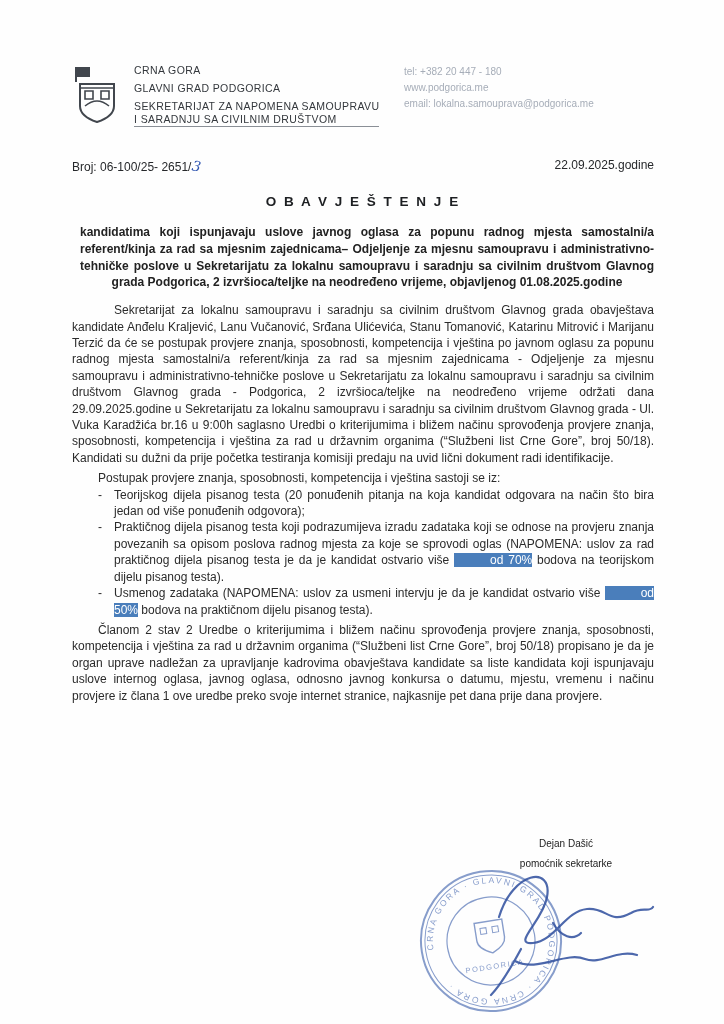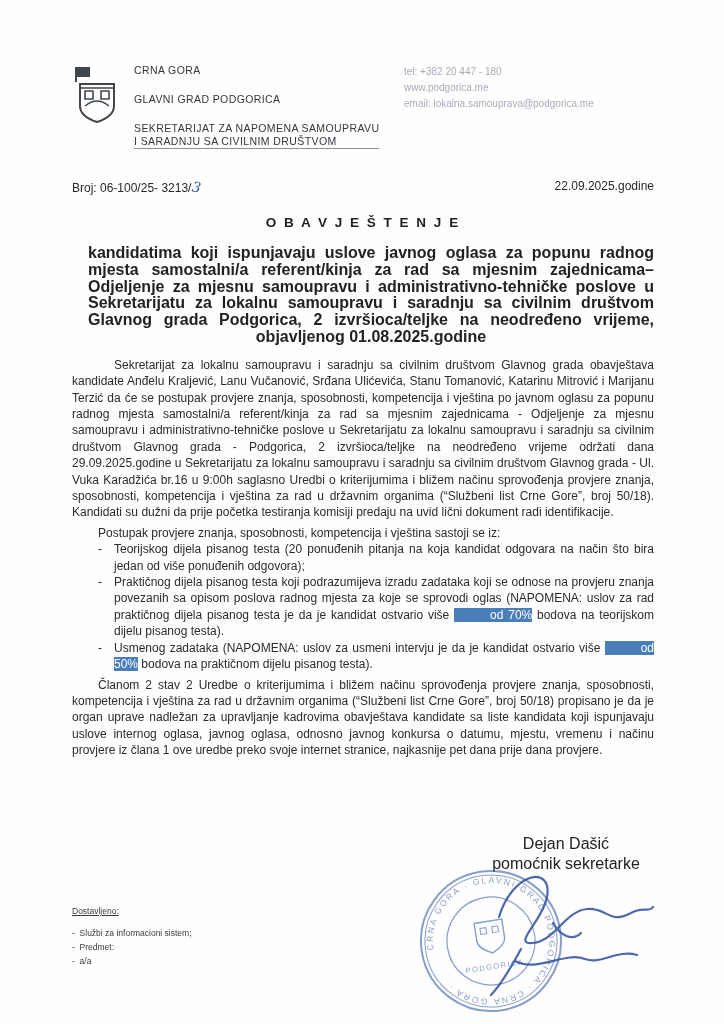--- a/index.html
+++ b/index.html
@@ -13,44 +13,44 @@
     box-sizing:border-box;
     padding:64px 70px 0 72px;
     overflow:hidden;
   }
   
   .hdr{display:flex;align-items:flex-start;}
   .logo{flex:0 0 50px;margin-right:12px;}
   .org{font-size:10.5px;letter-spacing:.4px;color:#33373c;
        border-bottom:1px solid #8a8f96;}
   .org-line{line-height:13px;}
-  .org-line.gap{margin-top:16px;}
+  .org-line.gap{margin-top:5px;}
   .contact{margin-left:auto;font-size:10px;color:#a6adb8;line-height:16px;width:250px;}
   
   .refrow{display:flex;justify-content:space-between;margin-top:30px;font-size:12px;color:#26282b;}
   .hand{color:#2f55b0;font-family:"DejaVu Serif",serif;font-style:italic;
         font-size:14px;display:inline-block;transform:rotate(10deg);margin-left:1px;}
   
   .title{margin:20px 0 0 0;text-align:center;font-size:13.5px;font-weight:bold;
          letter-spacing:2px;color:#1d1f22;}
-  .subject{margin:15px 0 0 16px;font-size:16px;font-weight:bold;line-height:16.8px;
+  .subject{margin:15px 0 0 8px;font-size:12px;font-weight:bold;line-height:16.8px;
            text-align:justify;text-align-last:center;color:#222;}
   .para{margin:11px 0 0 0;font-size:12px;line-height:16.4px;text-align:justify;}
   .indent{text-indent:42px;}
   .small-indent{text-indent:26px;}
   .tight{margin-top:4px;}
   .list{margin-left:26px;}
   .li{display:flex;font-size:12px;line-height:16.4px;}
   .dash{flex:0 0 16px;}
   .li-text{flex:1;text-align:justify;}
   .b{font-weight:normal;}
   .hl{background:#4a7ebb;color:#fff;padding-left:36px;}
   
   .sig{position:absolute;top:834px;right:58px;width:200px;text-align:center;
-       font-size:16px;line-height:20px;color:#222;}
+       font-size:10px;line-height:20px;color:#222;}
   .stamp-wrap{position:absolute;left:403px;top:853px;width:255px;height:168px;}
   .footer{position:absolute;left:72px;top:906px;font-size:8.5px;color:#3a3a3a;}
   .dist-label{text-decoration:underline;margin-bottom:10px;}
   .dist-item{line-height:14px;}
 </style>
 </head>
 <body>
 
 <div class="page">
 
@@ -74,21 +74,21 @@
       <div class="org-line">I SARADNJU SA CIVILNIM DRUŠTVOM</div>
     </div>
     <div class="contact">
       <div>tel: +382 20 447 - 180</div>
       <div>www.podgorica.me</div>
       <div>email: lokalna.samouprava@podgorica.me</div>
     </div>
   </div>
 
   <div class="refrow">
-    <div><span>Broj: 06-100/25- 3213/</span><span class="hand">3</span></div>
+    <div><span>Broj: 06-100/25- 2651/</span><span class="hand">3</span></div>
     <div>22.09.2025.godine</div>
   </div>
 
   <h1 class="title">O B A V J E Š T E N J E</h1>
 
   <p class="subject">kandidatima koji ispunjavaju uslove javnog oglasa za popunu radnog mjesta samostalni/a referent/kinja za rad sa mjesnim zajednicama– Odjeljenje za mjesnu samoupravu i administrativno-tehničke poslove u Sekretarijatu za lokalnu samoupravu i saradnju sa civilnim društvom Glavnog grada Podgorica, 2 izvršioca/teljke na neodređeno vrijeme, objavljenog 01.08.2025.godine</p>
 
   <p class="para indent"><span>Sekretarijat za lokalnu samoupravu i saradnju sa civilnim društvom Glavnog grada obavještava kandidate Anđelu Kraljević, Lanu Vučanović, Srđana Ulićevića, Stanu Tomanović, Katarinu Mitrović i Marijanu Terzić da će se postupak provjere znanja, sposobnosti, kompetencija i vještina po javnom oglasu za popunu radnog mjesta samostalni/a referent/kinja za rad sa mjesnim zajednicama - Odjeljenje za mjesnu samoupravu i administrativno-tehničke poslove u Sekretarijatu za lokalnu samoupravu i saradnju sa civilnim društvom Glavnog grada - Podgorica, 2 izvršioca/teljke na neodređeno vrijeme održati dana </span><span class="b">29.09.2025.godine</span><span> u Sekretarijatu za lokalnu samoupravu i saradnju sa civilnim društvom Glavnog grada - Ul. Vuka Karadžića br.16 u </span><span class="b">9:00h</span><span> saglasno Uredbi o kriterijumima i bližem načinu sprovođenja provjere znanja, sposobnosti, kompetencija i vještina za rad u državnim organima (“Službeni list Crne Gore”, broj 50/18). Kandidati su dužni da prije početka testiranja komisiji predaju na uvid lični dokument radi identifikacije.</span></p>
   <p class="para small-indent tight">Postupak provjere znanja, sposobnosti, kompetencija i vještina sastoji se iz:</p>
 
@@ -133,20 +133,14 @@
         <text x="88" y="116" text-anchor="middle" font-size="7.5" letter-spacing="1.5" fill="#3f62ad" font-family="Liberation Sans, sans-serif">PODGORICA</text>
       </g>
       <g stroke="#2f4f9e" fill="none" stroke-width="2.2" stroke-linecap="round" opacity="0.85">
         <path d="M96 64 C110 18 150 12 144 44 C140 68 108 92 130 90 C152 88 162 58 184 56 C204 54 206 72 228 60 C240 53 246 60 250 54"></path>
         <path d="M118 96 C104 122 96 134 88 142 M112 108 C134 120 162 98 182 106 C198 112 214 96 234 102"></path>
         <path d="M150 70 C158 84 170 88 178 80"></path>
       </g>
     </svg>
   </div>
 
-  <div class="footer">
-    <div class="dist-label">Dostavljeno:</div>
-    <div class="dist-item"><span>-</span>&nbsp;&nbsp;<span>Službi za informacioni sistem;</span></div>
-    <div class="dist-item"><span>-</span>&nbsp;&nbsp;<span>Predmet:</span></div>
-    <div class="dist-item"><span>-</span>&nbsp;&nbsp;<span>a/a</span></div>
-  </div>
 
 </div>
 
 </body></html>

